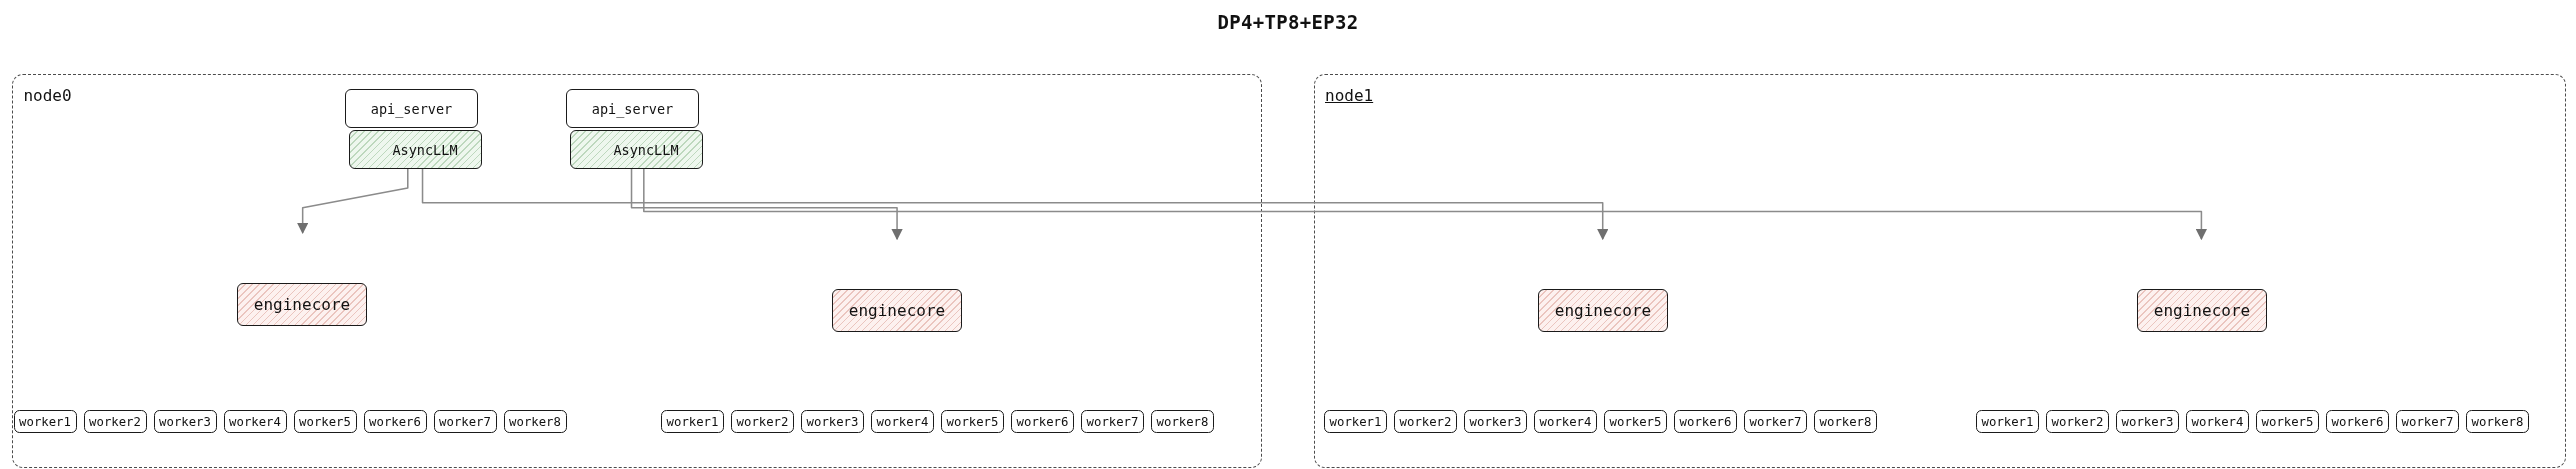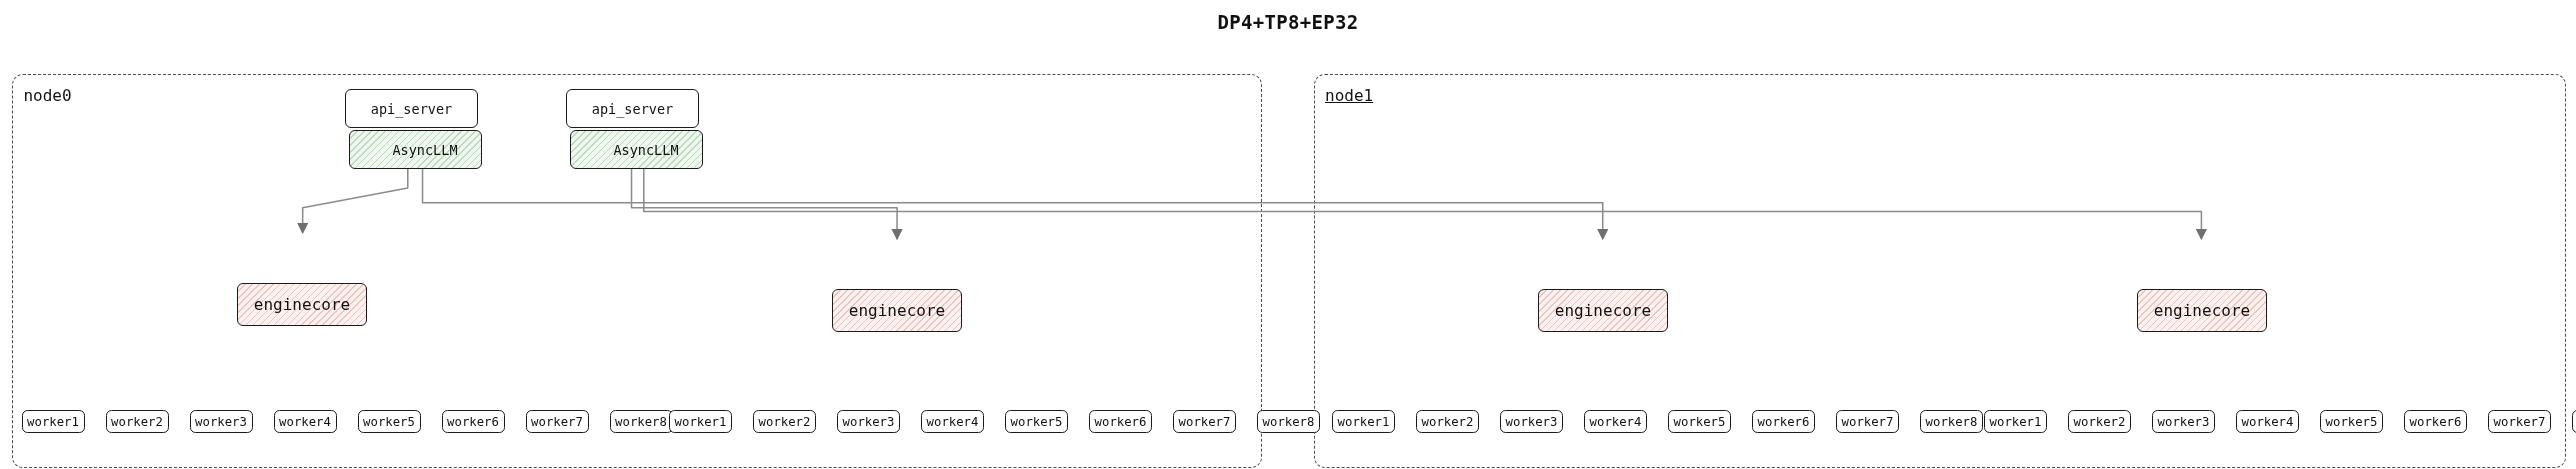--- a/index.html
+++ b/index.html
@@ -57,22 +57,21 @@
     background-color: #fdf1ef;
     background-image: repeating-linear-gradient(135deg,
       rgba(205, 125, 112, 0.38) 0px, rgba(205, 125, 112, 0.38) 1px,
       transparent 1px, transparent 4.9px);
     font-size: 16px;
     margin-top: 44px;
   }
   .worker-group {
     position: absolute;
     display: flex;
-    gap: 21px;
-    padding-left: 8px;
+    gap: 7px;
   }
   .worker {
     min-width: 63px;
     height: 23.4px;
     border: 1.2px solid #1a1a1a;
     border-radius: 5.5px;
     background: #ffffff;
     display: flex;
     align-items: center;
     justify-content: center;

